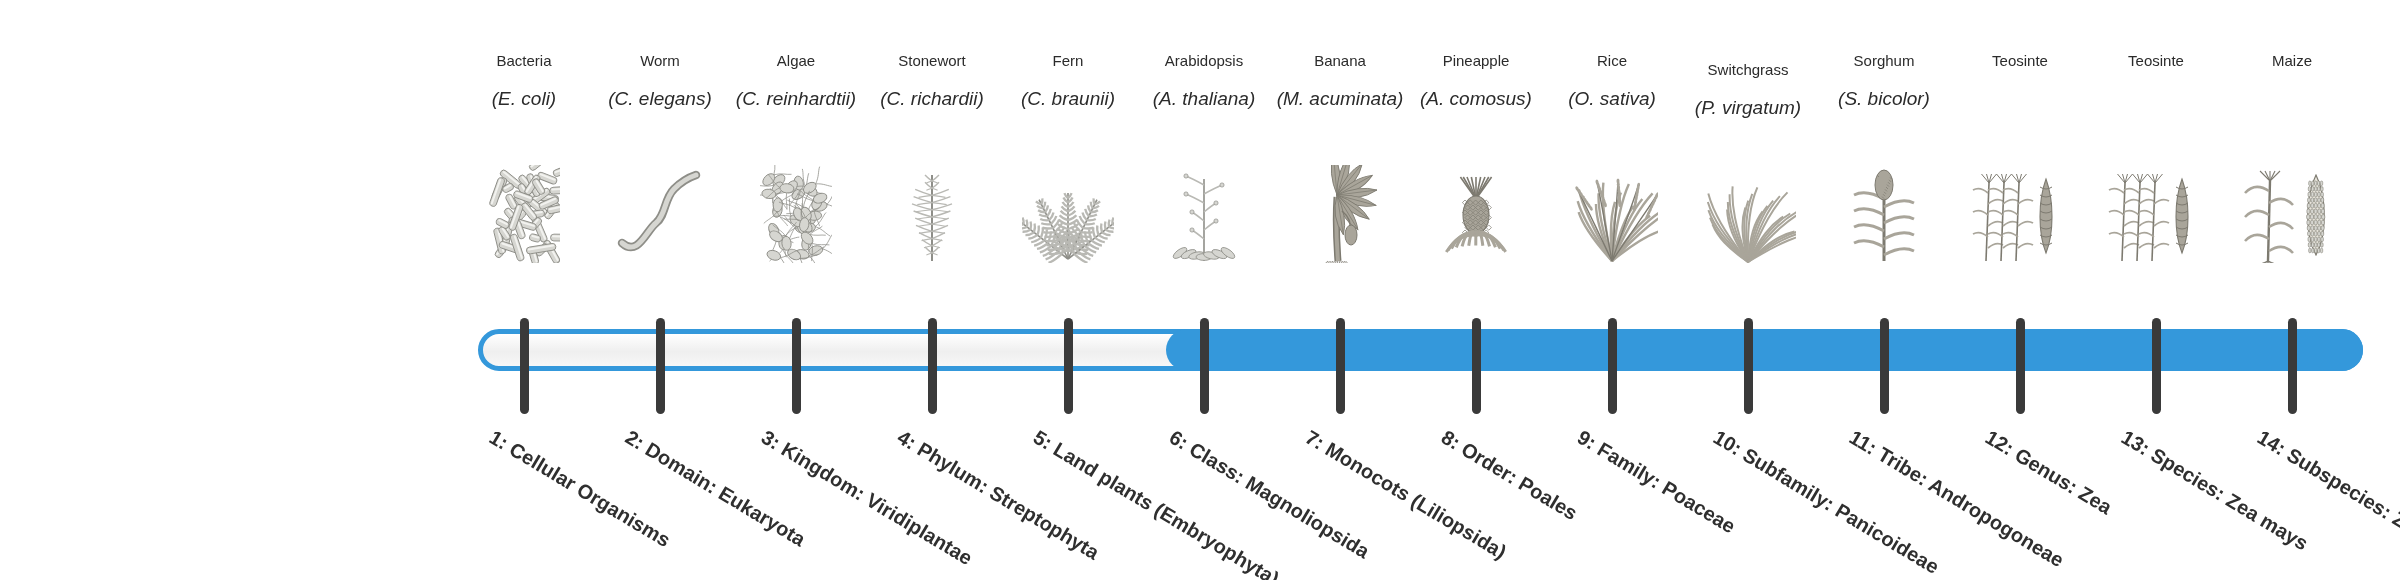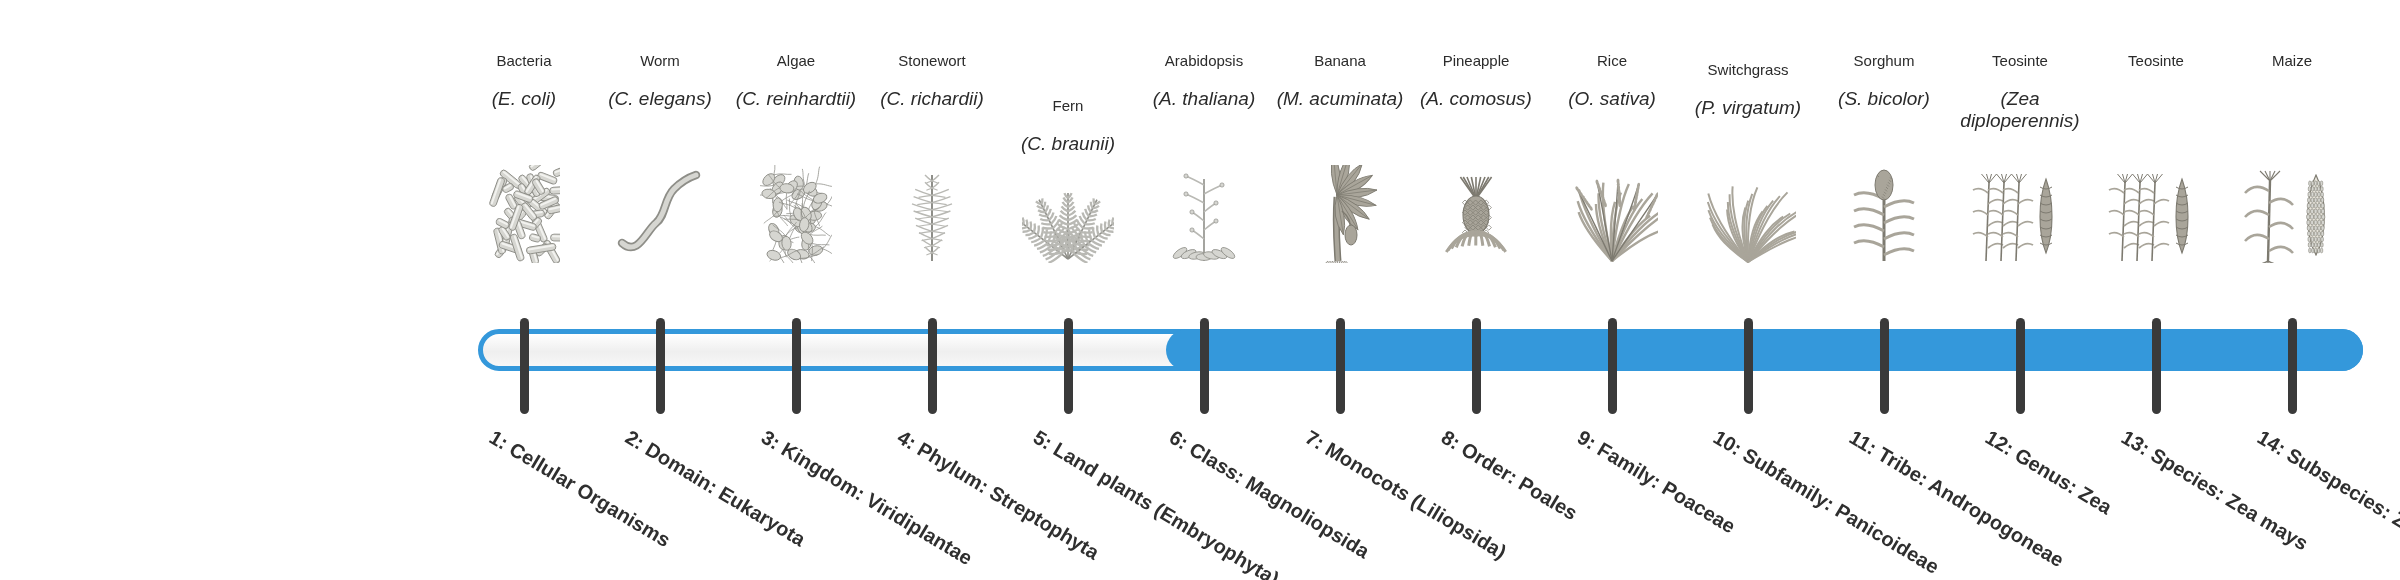--- a/index.html
+++ b/index.html
@@ -80,21 +80,21 @@
         <div class="sci">(C. elegans)</div>
       </div>
       <div class="col" style="left: 730px;">
         <div class="common">Algae</div>
         <div class="sci">(C. reinhardtii)</div>
       </div>
       <div class="col" style="left: 866px;">
         <div class="common">Stonewort</div>
         <div class="sci">(C. richardii)</div>
       </div>
-      <div class="col" style="left: 1002px; margin-top: 45px;">
+      <div class="col" style="left: 1002px;">
         <div class="common">Fern</div>
         <div class="sci">(C. braunii)</div>
       </div>
       <div class="col" style="left: 1138px;">
         <div class="common">Arabidopsis</div>
         <div class="sci">(A. thaliana)</div>
       </div>
       <div class="col" style="left: 1274px;">
         <div class="common">Banana</div>
         <div class="sci">(M. acuminata)</div>
@@ -110,21 +110,20 @@
       <div class="col" style="left: 1682px; margin-top: 9px;">
         <div class="common">Switchgrass</div>
         <div class="sci">(P. virgatum)</div>
       </div>
       <div class="col" style="left: 1818px;">
         <div class="common">Sorghum</div>
         <div class="sci">(S. bicolor)</div>
       </div>
       <div class="col" style="left: 1954px;">
         <div class="common">Teosinte</div>
-        <div class="sci">(Zea diploperennis)</div>
       </div>
       <div class="col" style="left: 2090px;">
         <div class="common">Teosinte</div>
       </div>
       <div class="col" style="left: 2226px;">
         <div class="common">Maize</div>
       </div>
     </div>
   <div id="arts">
       <div class="art" style="left: 458px;">

